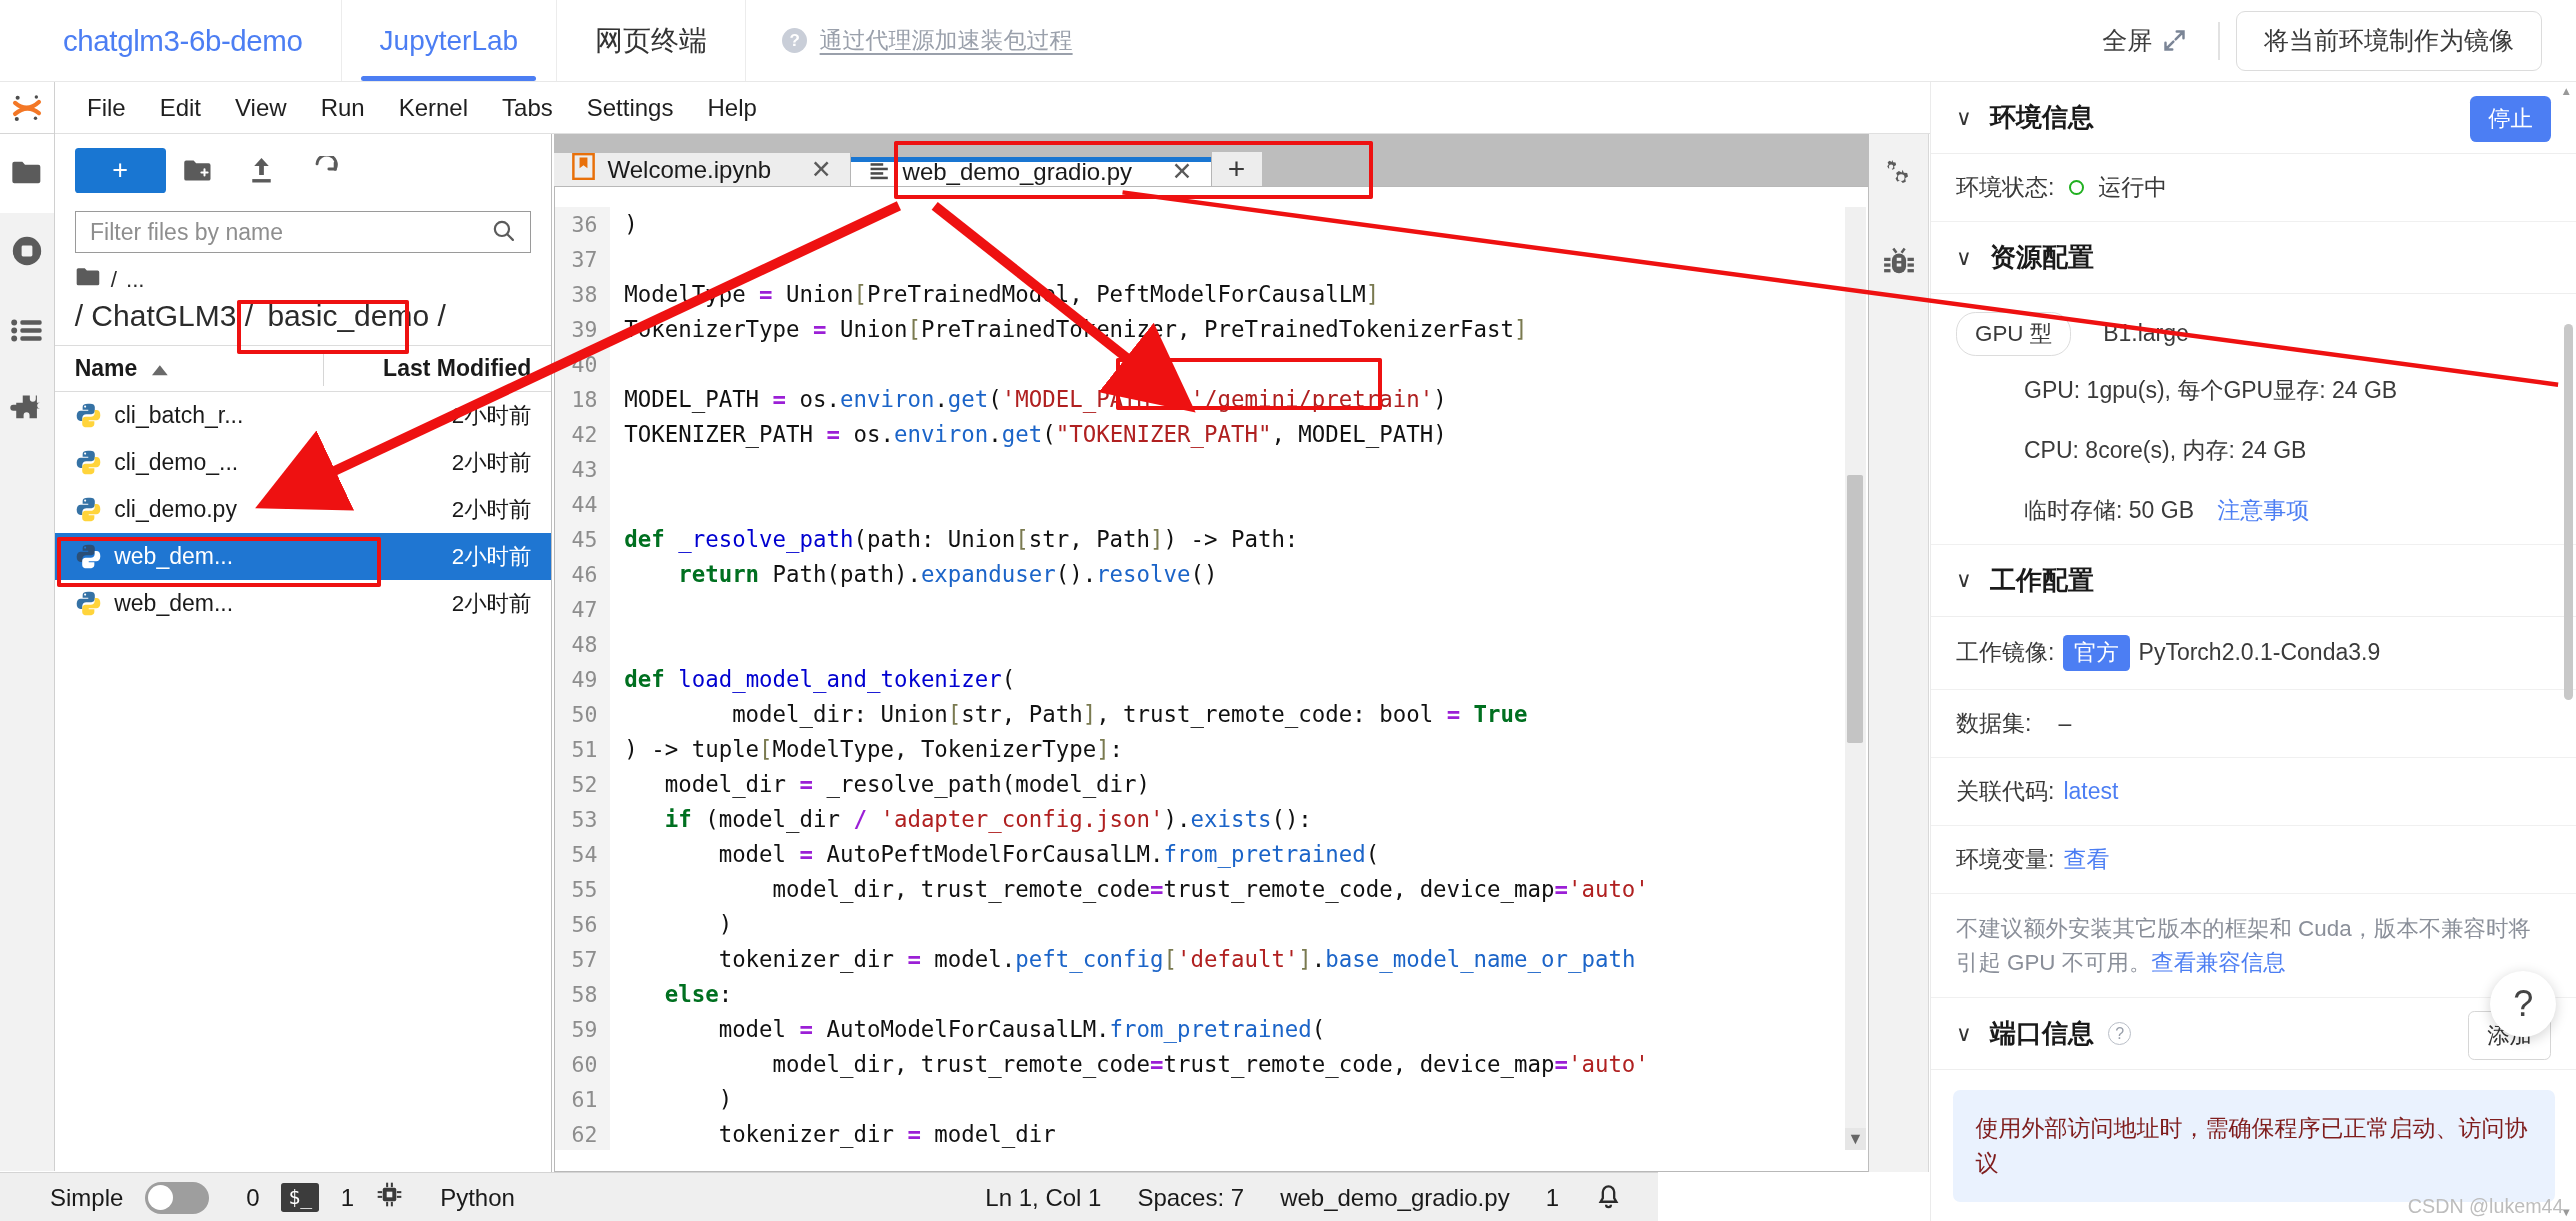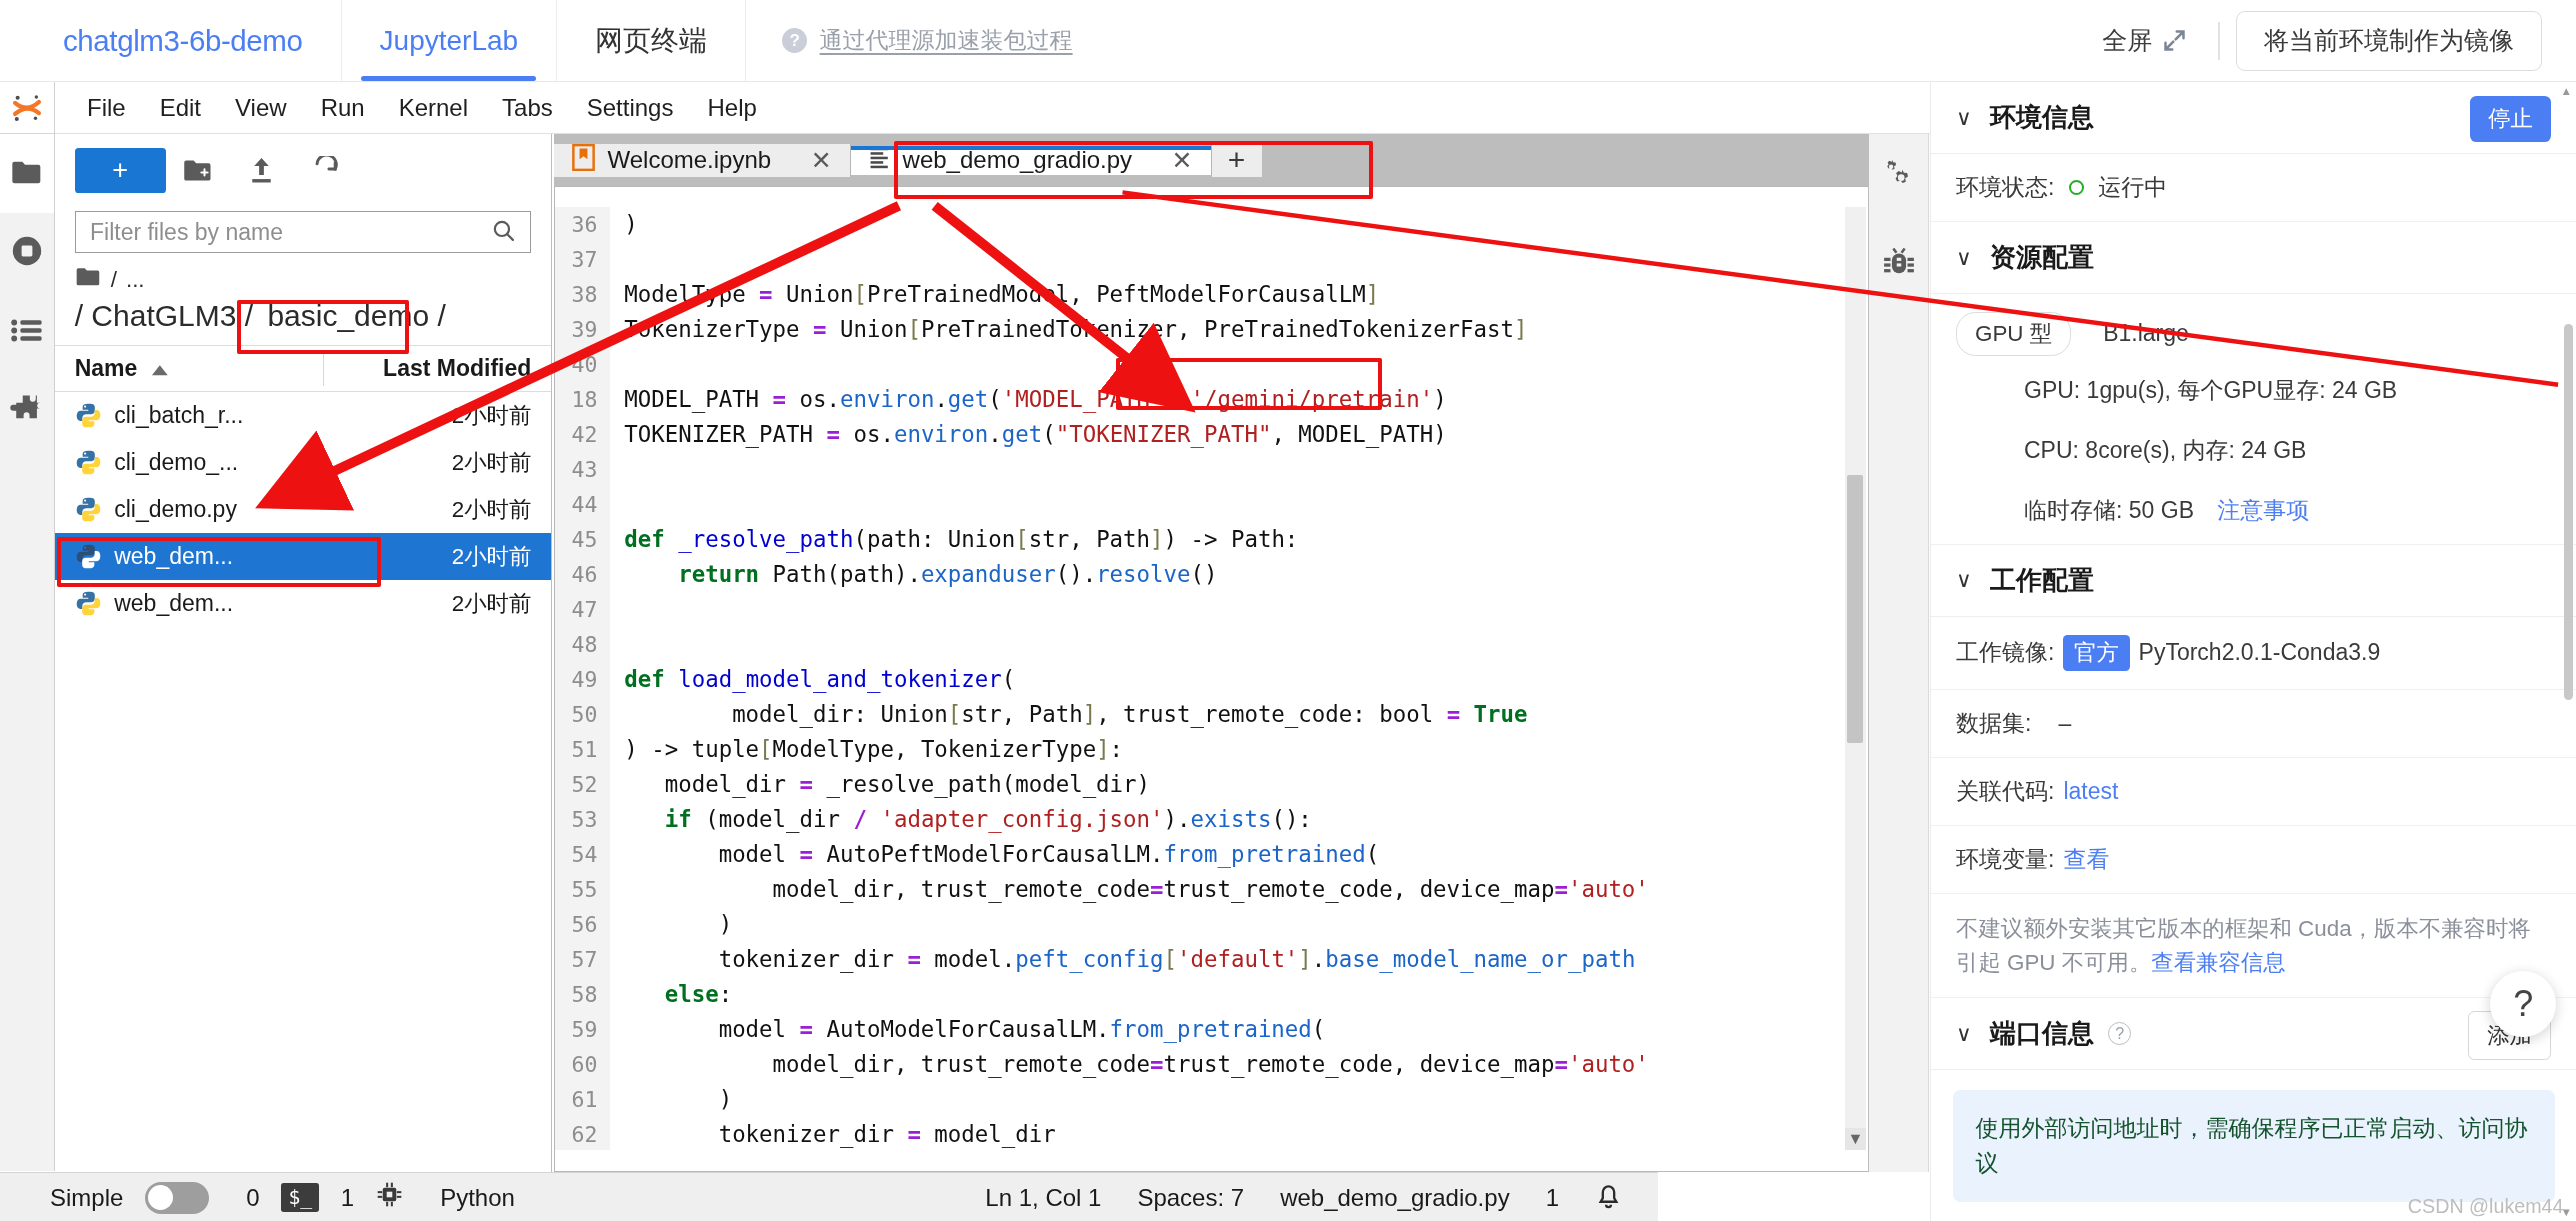--- a/index.html
+++ b/index.html
@@ -123,21 +123,21 @@
   .fp-row .nm { flex: 1; display: flex; align-items: center; gap: 12.5px; }
   .fp-row.selected { background: #1f76d2; color: #fff; }
   .fp-row .mod { font-size: 22.4px; }
   .pyicon { width: 27px; height: 27px; flex: none; }
 
   
   .editor-area {
     position: absolute; top: 134px; left: 554px; width: 1315px; height: 1038px;
     background: #bdbdbd;
   }
-  .tabbar { display: flex; align-items: center; height: 52px; background: #bdbdbd; }
+  .tabbar { display: flex; align-items: flex-end; height: 52px; background: #bdbdbd; }
   .etab {
     display: flex; align-items: center; gap: 12.5px; padding: 0 18px;
     background: #ededed; font-size: 24px; color: #1a1a1a; cursor: pointer;
     border-right: 0.9px solid #b5b5b5; position: relative; min-width: 233px;
   }
   .etab.active { background: #ffffff; }
   .etab.active::before {
     content:""; position:absolute; left:0; right:0; top:0; height:4.5px; background:#1976d2;
   }
   .etab .closex { margin-left: auto; padding-left: 27px; color: #5a5a5a; font-size: 25px; }
@@ -212,21 +212,21 @@
     font-size: 22.4px; color: #3a3a3a; background: #fff;
   }
   .badge-official {
     background: #4c7ef3; color: #fff; border-radius: 4.5px; padding: 2.7px 10.7px; font-size: 22.4px;
   }
   .lnk { color: #4c7ef3; cursor: pointer; }
   .ip-note { padding: 18px 25px; font-size: 22.4px; color: #8a8f99; line-height: 1.5;
     border-bottom: 0.9px solid #f0f0f0; }
   .ip-banner {
     margin: 19.7px 21.5px 0 21.5px; background: #eaf2fe; border-radius: 7.2px;
-    padding: 21.5px 23px; font-size: 23px; color: #14532d; line-height: 1.5;
+    padding: 21.5px 23px; font-size: 23px; color: #7f1d1d; line-height: 1.5;
   }
   .help-fab {
     position: absolute; right: 19.7px; top: 971px; width: 66px; height: 66px;
     background: #fff; border-radius: 50%; box-shadow: 0 2.7px 12.5px rgba(0,0,0,.18);
     display: flex; align-items: center; justify-content: center;
     font-size: 36px; color: #444; cursor: pointer; z-index: 12;
   }
   .ip-scrollbar { position:absolute; right:1.8px; top:0; bottom:0; width: 12.5px; }
   .ip-thumb { position:absolute; top: 242px; left: 1.8px; width: 9px; height: 376px;
     background: #c8c8c8; border-radius: 4.5px; }

